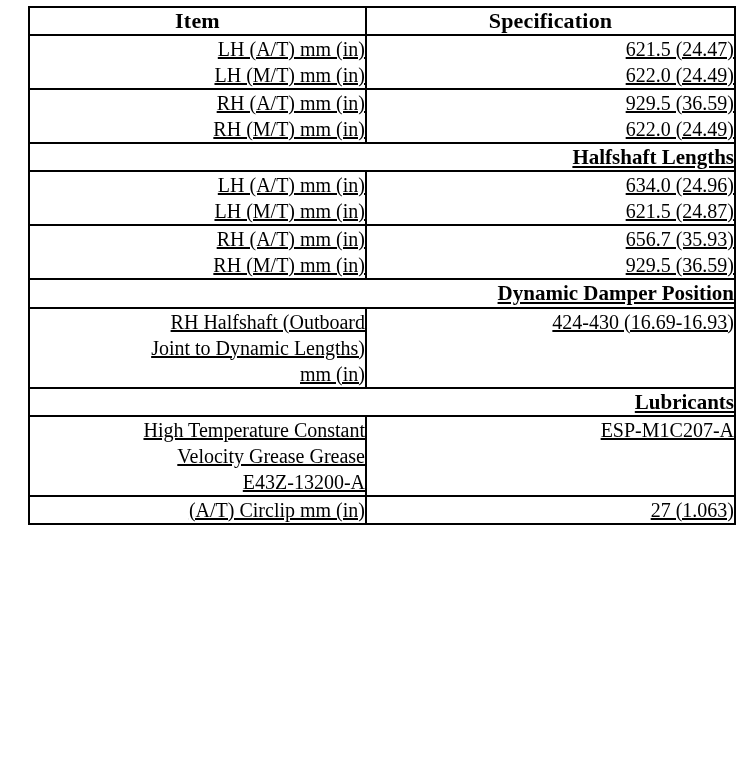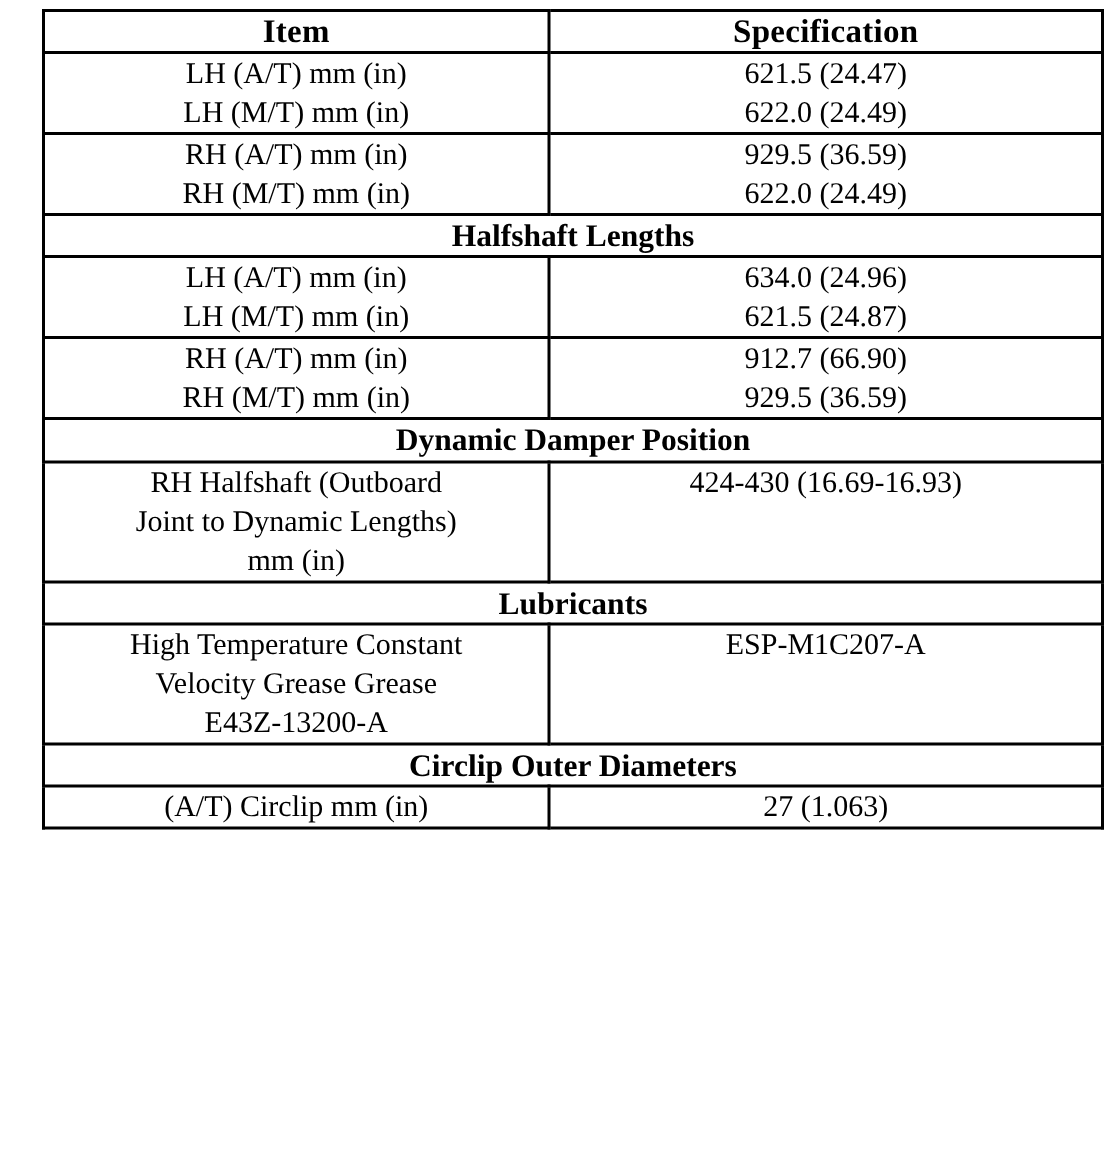--- a/index.html
+++ b/index.html
@@ -57,21 +57,21 @@
     margin-top: 40px;
   }
   td.section {
     font-size: 21px;
     font-weight: bold;
     padding: 4px 0 5px 8px;
     line-height: 1.25;
     text-align: left;
   }
   .line { display: block; white-space: nowrap; }
-  .spec .line { text-align: center; }
+  .spec .line { text-align: right; text-decoration: underline; }
 </style>
 </head>
 <body>
 
 <div id="spec-table-wrap">
   <table class="spec">
     <colgroup>
       <col class="c-item">
       <col class="c-spec">
     </colgroup>
@@ -116,21 +116,21 @@
             <span class="line">634.0 (24.96)</span>
             <span class="line">621.5 (24.87)</span>
           </td>
         </tr>
         <tr>
           <td class="item">
             <span class="line">RH (A/T) mm (in)</span>
             <span class="line">RH (M/T) mm (in)</span>
           </td>
           <td class="spec">
-            <span class="line">912.7 (66.90)</span>
+            <span class="line">656.7 (35.93)</span>
             <span class="line">929.5 (36.59)</span>
           </td>
         </tr>
         <tr>
           <td class="section" colspan="2">
             <span class="line">Dynamic Damper Position</span>
           </td>
         </tr>
         <tr>
           <td class="item">
@@ -151,25 +151,20 @@
           <td class="item">
             <span class="line">High Temperature Constant</span>
             <span class="line">Velocity Grease Grease</span>
             <span class="line">E43Z-13200-A</span>
           </td>
           <td class="spec">
             <span class="line">ESP-M1C207-A</span>
           </td>
         </tr>
         <tr>
-          <td class="section" colspan="2">
-            <span class="line">Circlip Outer Diameters</span>
-          </td>
-        </tr>
-        <tr>
           <td class="item">
             <span class="line">(A/T) Circlip mm (in)</span>
           </td>
           <td class="spec">
             <span class="line">27 (1.063)</span>
           </td>
         </tr>
       </tbody>
   </table>
 </div>

